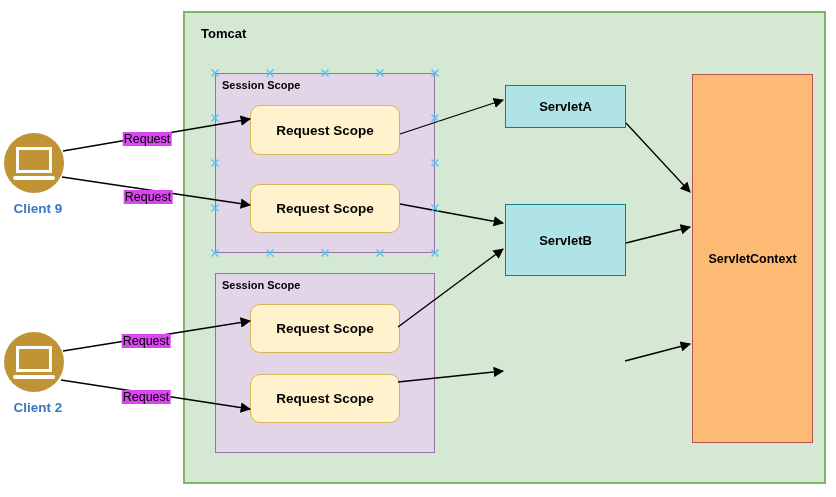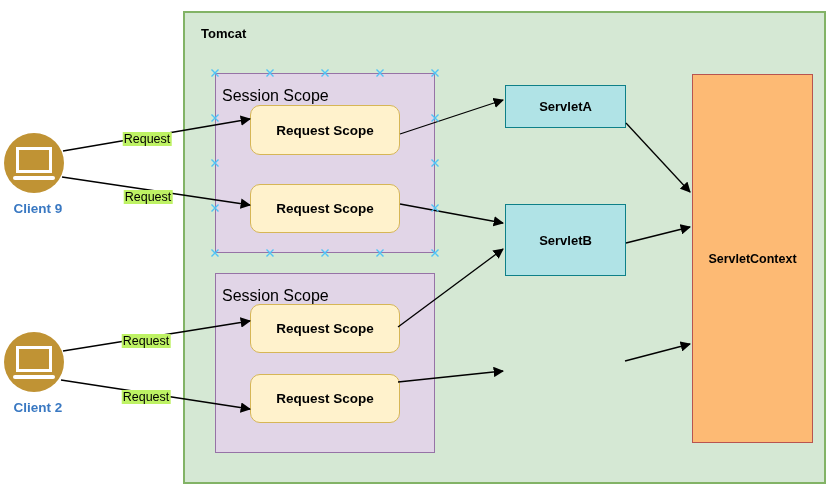--- a/index.html
+++ b/index.html
@@ -16,21 +16,21 @@
   .tomcat-label {
     position:absolute; left:16px; top:13px;
     font-size:13px; font-weight:bold; color:#000;
   }
 
   .session {
     background:#e1d5e7; border:1px solid #9673a6; z-index:2;
   }
   .session-label {
     position:absolute; left:6px; top:5px;
-    font-size:16px; font-weight:normal; color:#000;margin-top:8px;
+    font-size:11px; font-weight:bold; color:#000;
   }
   .session-1 { left:215px; top:73px;  width:220px; height:180px; }
   .session-2 { left:215px; top:273px; width:220px; height:180px; }
 
   .request-scope {
     background:#fff2cc; border:1px solid #d6b656; border-radius:10px;
     display:flex; align-items:center; justify-content:center;
     font-size:13.5px; font-weight:bold; color:#000; z-index:3;
   }
   .rs-1a { left:250px; top:105px; width:150px; height:50px; }
@@ -69,21 +69,21 @@
   }
   .client-label-1 { left:8px; top:201px; }
   .client-label-2 { left:8px; top:400px; }
 
   svg.overlay { position:absolute; left:0; top:0; z-index:5; pointer-events:none; }
   svg.overlay line { stroke:#000000; stroke-width:1.3px; }
   .conn-points { stroke:#4fc3f7; stroke-width:1.4px; fill:none; }
 
   .edge-label {
     position:absolute; transform:translate(-50%,-50%);
-    background:#bef264; padding:0 1px; z-index:6;
+    background:#d946ef; padding:0 1px; z-index:6;
     font-size:12.5px; color:#000; white-space:nowrap;
   }
 </style>
 </head>
 <body>
 
 <div class="canvas">
 
   <div class="shape tomcat">
     <div class="tomcat-label">Tomcat</div>

